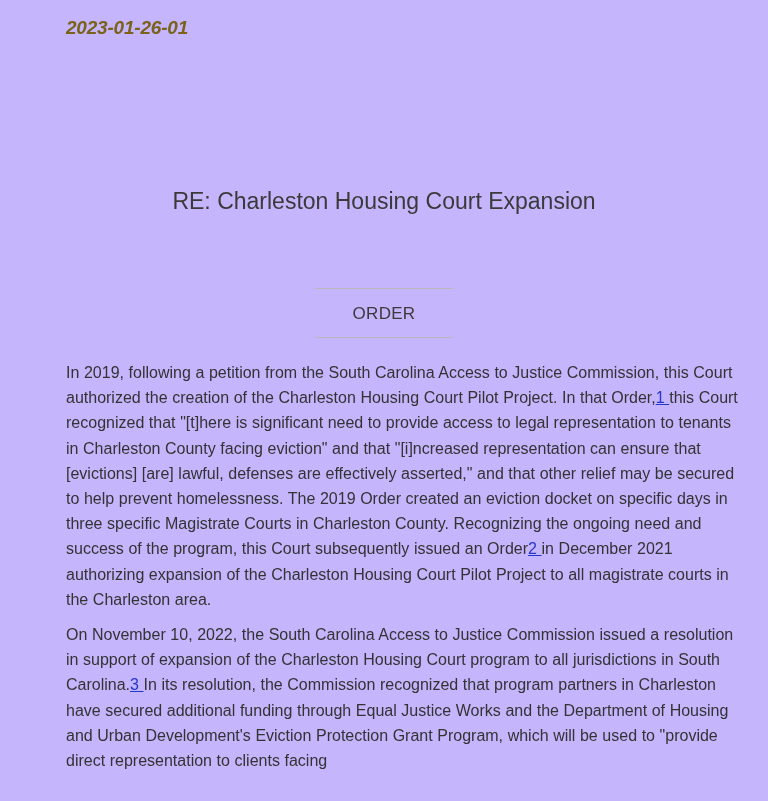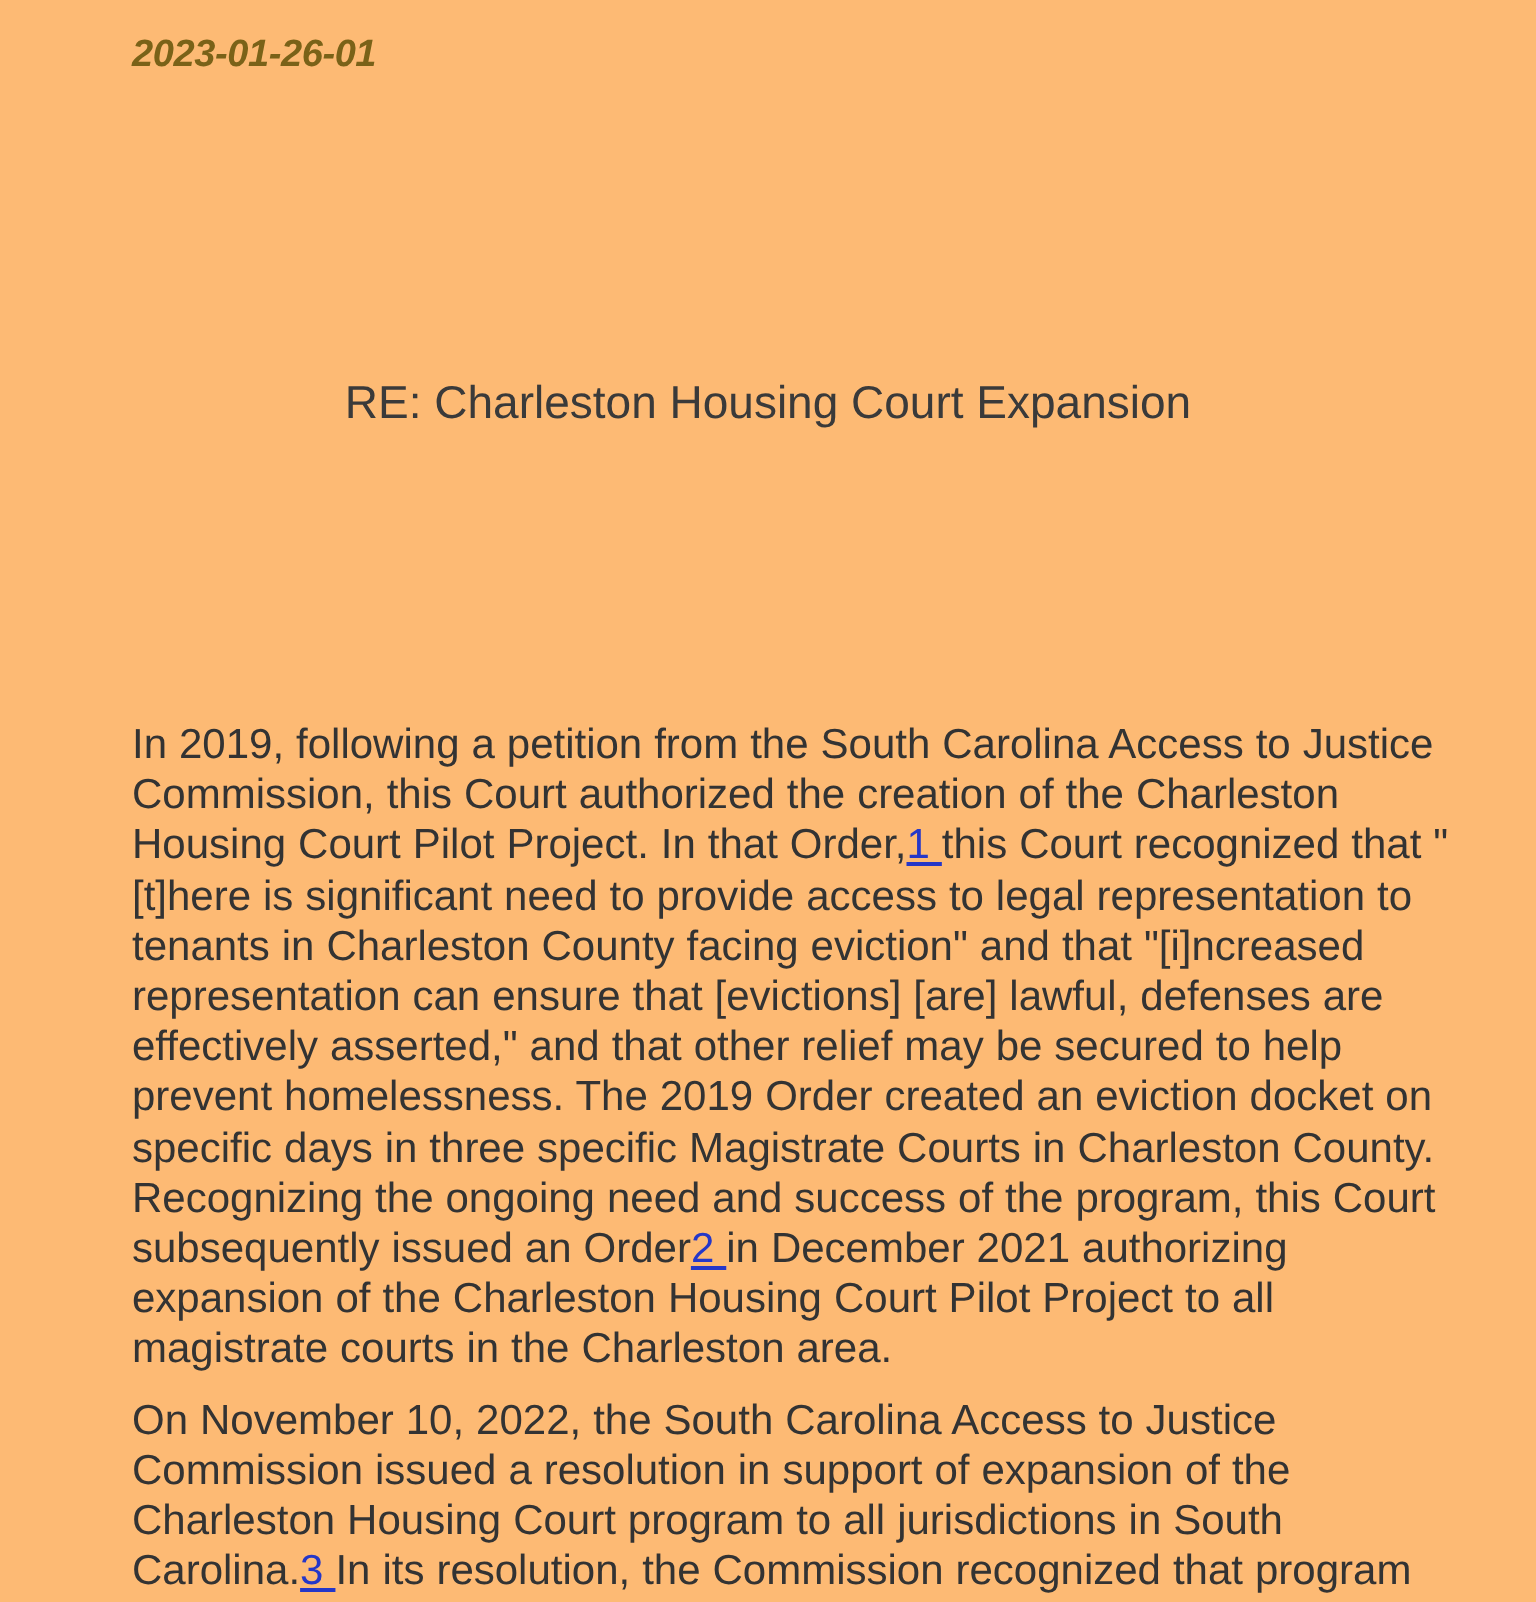--- a/index.html
+++ b/index.html
@@ -16,21 +16,21 @@
     color: #333333;
     -webkit-font-smoothing: antialiased;
   }
 
   .page {
     position: relative;
     width: 768px;
     height: 801px;
     box-sizing: border-box;
     padding: 0;
-    background: #fdba74;
+    background: #c4b5fd;
   }
 
   
   .doc-number {
     position: absolute;
     left: 66px;
     top: 17px;
     font-family: "Liberation Sans", sans-serif;
     font-size: 19px;
     font-style: italic;
@@ -94,21 +94,21 @@
 
   
   .body-text {
     position: absolute;
     left: 66px;
     top: 360px;
     width: 672px;
   }
   .para {
     font-family: "Liberation Sans", sans-serif;
-    font-size: 21px;
+    font-size: 16px;
     line-height: 25.2px;
     color: #333333;
     margin: 0 0 10px 0;
     text-align: left;
     word-spacing: 0.15px;
   }
   .para:last-child {
     margin-bottom: 16px;
   }
 
@@ -121,19 +121,24 @@
 </head>
 <body>
 
 <div class="page">
 
   <div class="doc-number">2023-01-26-01</div>
 
 
   <div class="doc-subject">RE: Charleston Housing Court Expansion</div>
 
+  <div class="order-block">
+    <hr class="order-rule">
+    <div class="order-heading">ORDER</div>
+    <hr class="order-rule">
+  </div>
 
   <div class="body-text" id="body-text">
       <p class="para"><span>In 2019, following a petition from the South Carolina Access to Justice Commission, this Court authorized the creation of the Charleston Housing Court Pilot Project.  In that Order,</span><span class="fn-link">1 </span><span> this Court recognized that "[t]here is significant need to provide access to legal representation to tenants in Charleston County facing eviction" and that "[i]ncreased representation can ensure that [evictions] [are] lawful, defenses are effectively asserted," and that other relief may be secured to help prevent homelessness.  The 2019 Order created an eviction docket on specific days in three specific Magistrate Courts in Charleston County.  Recognizing the ongoing need and success of the program, this Court subsequently issued an Order</span><span class="fn-link">2 </span><span> in December 2021 authorizing expansion of the Charleston Housing Court Pilot Project to all magistrate courts in the Charleston area.</span></p>
       <p class="para"><span>On November 10, 2022, the South Carolina Access to Justice Commission issued a resolution in support of expansion of the Charleston Housing Court program to all jurisdictions in South Carolina.</span><span class="fn-link">3 </span><span>  In its resolution, the Commission recognized that program partners in Charleston have secured additional funding through Equal Justice Works and the Department of Housing and Urban Development's Eviction Protection Grant Program, which will be used to "provide direct representation to clients facing</span></p>
     </div>
 
 </div>
 
 </body></html>

